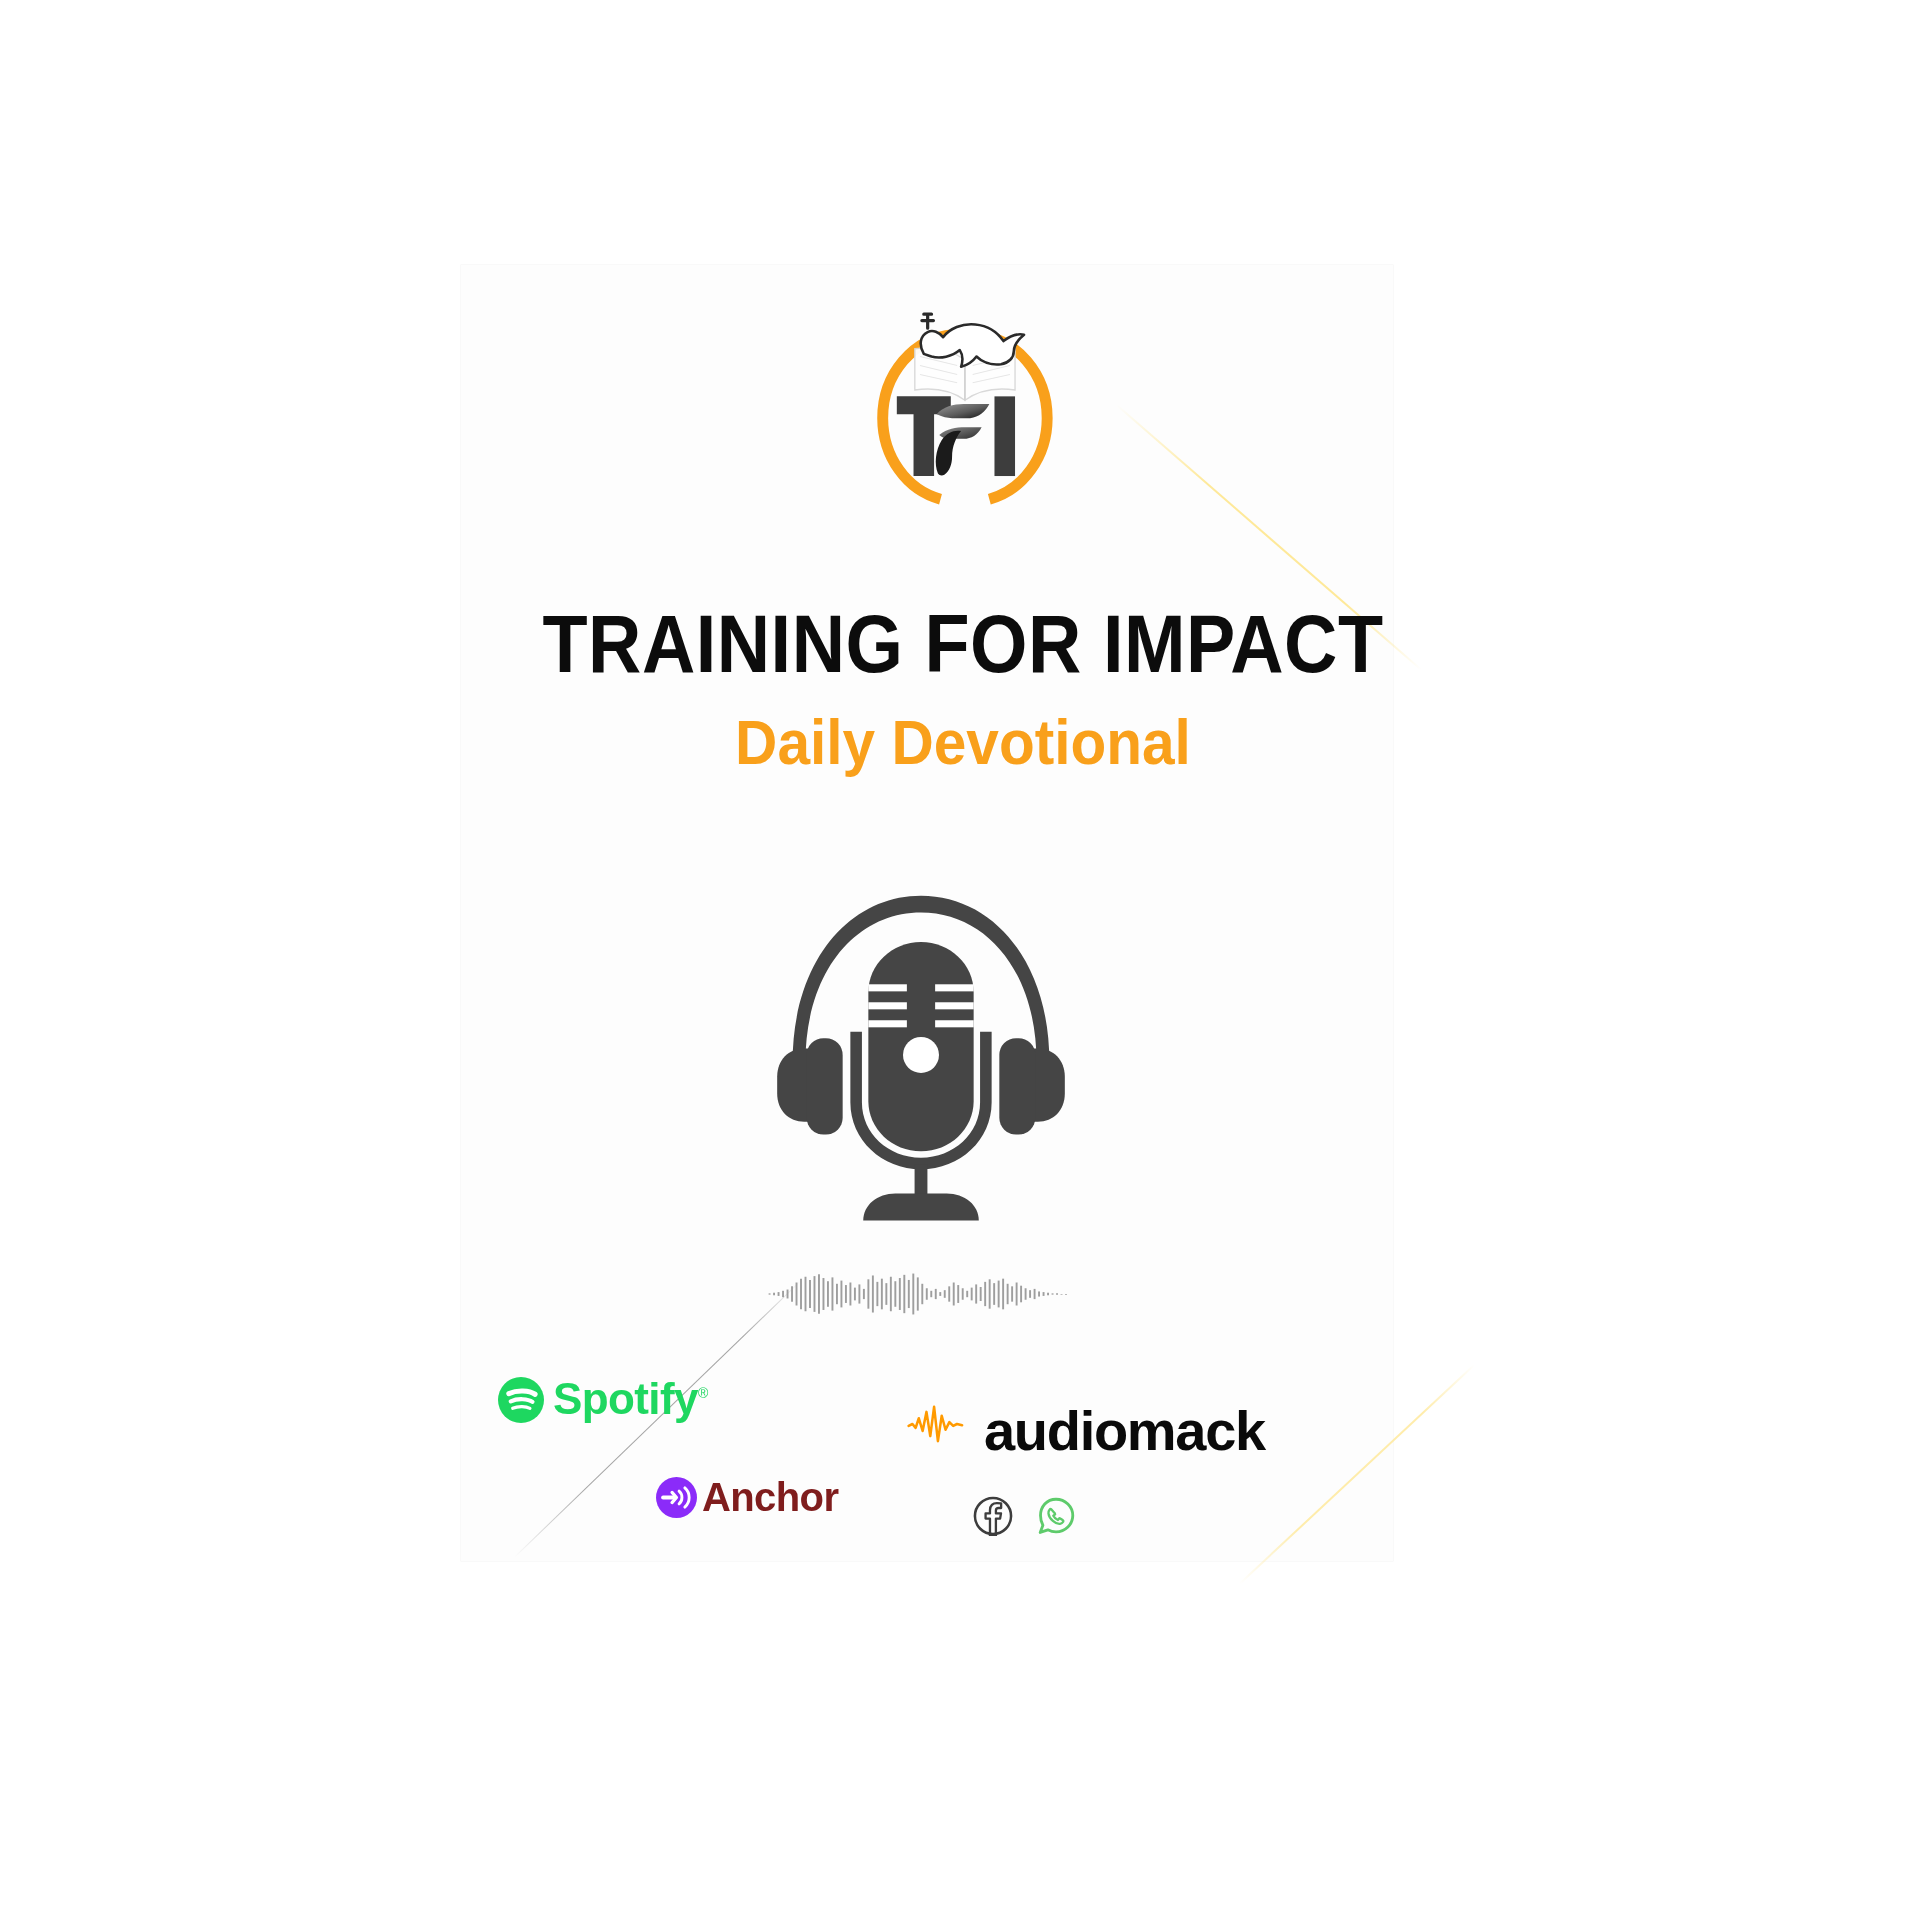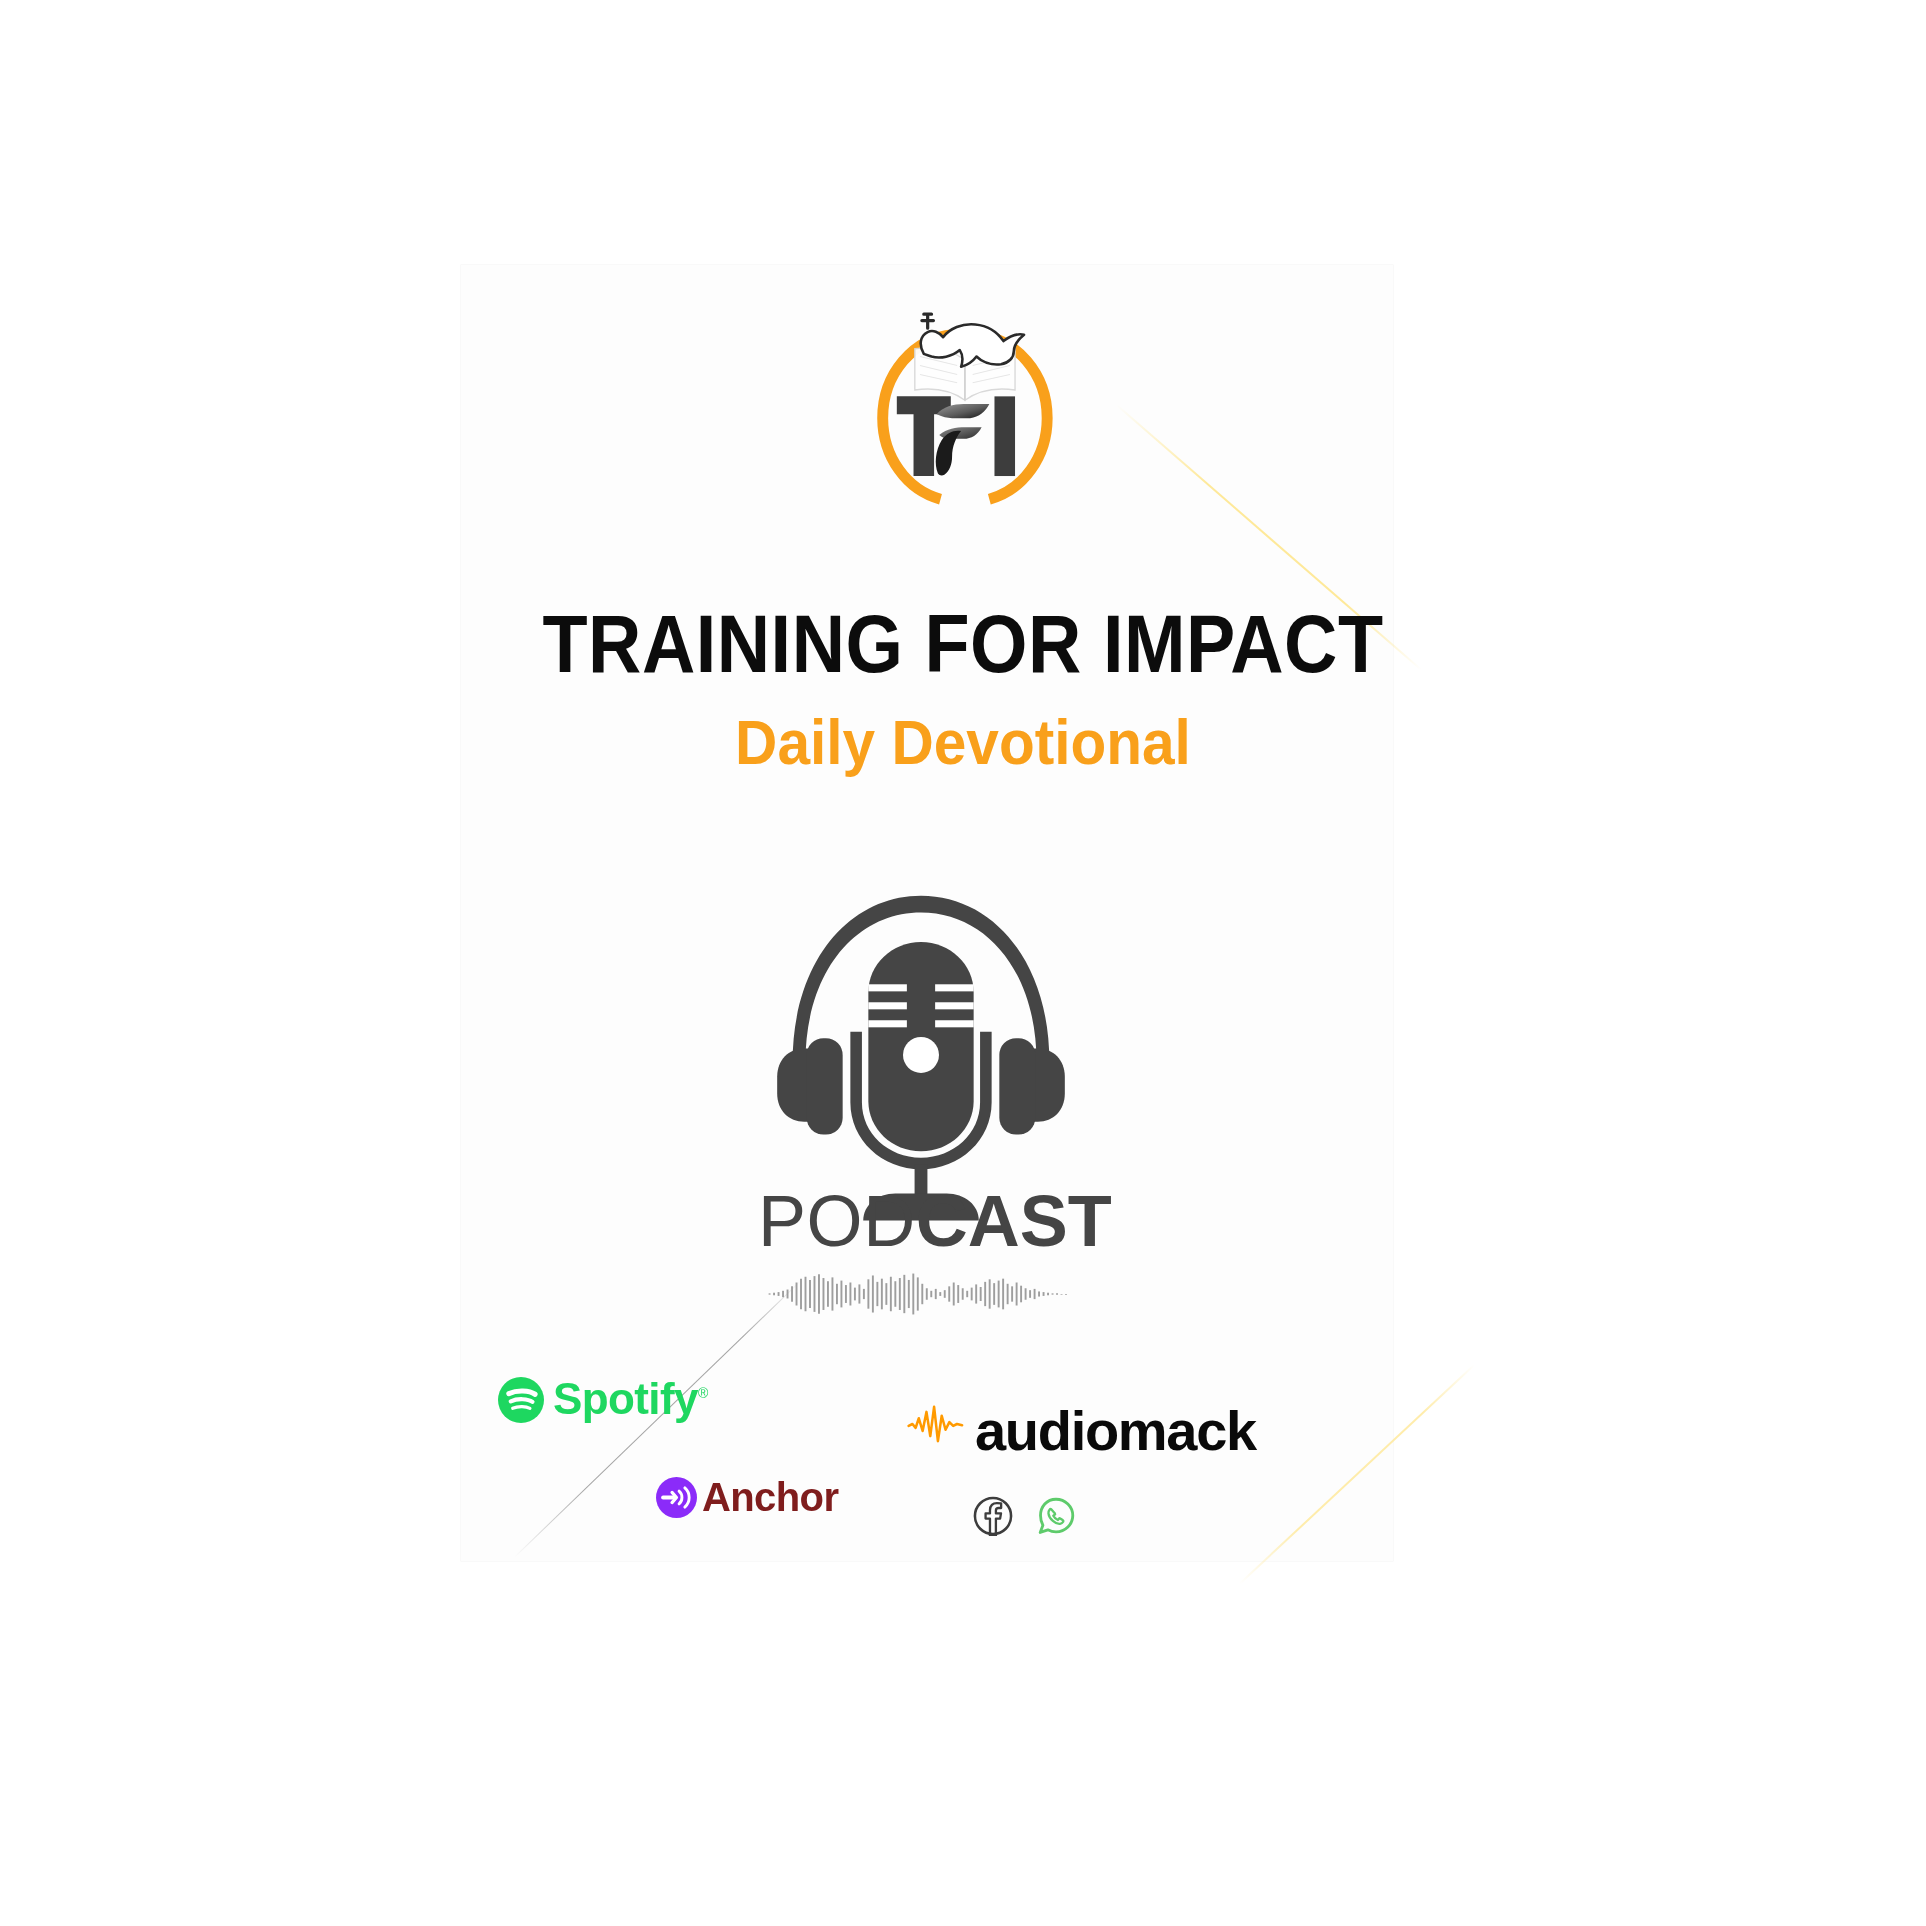--- a/index.html
+++ b/index.html
@@ -149,21 +149,21 @@
   }
   .spotify-tm {
     font-size: 14px;
     vertical-align: super;
     font-weight: normal;
   }
 
   .badge-audiomack { left: 907px; top: 1403px; }
   .audiomack-mark { width: 58px; height: 42px; flex: 0 0 auto; }
   .audiomack-text {
-    margin-left: 10px;
+    margin-left: 19px;
     font-family: "Liberation Sans", sans-serif;
     font-weight: bold;
     font-size: 56px;
     color: #0a0a0a;
     letter-spacing: -1.3px;
     line-height: 1;
   }
 
   .badge-anchor { left: 656px; top: 1477px; }
   .anchor-mark { width: 41px; height: 41px; flex: 0 0 auto; }
@@ -287,23 +287,20 @@
         <rect x="178" y="206" width="60" height="11"></rect>
         <rect x="178" y="234" width="60" height="11"></rect>
         <rect x="282" y="178" width="60" height="11"></rect>
         <rect x="282" y="206" width="60" height="11"></rect>
         <rect x="282" y="234" width="60" height="11"></rect>
         <circle cx="260" cy="288" r="28"></circle>
       </g>
     </svg>
   </div>
 
-  <div class="podcast-word">
-    <span class="pod">POD</span><span class="cast">CAST</span>
-  </div>
 
   <div class="waveform">
     <svg viewBox="0 0 480 72" width="308" height="46" xmlns="http://www.w3.org/2000/svg" preserveAspectRatio="none">
       <g stroke="#9e9e9e" stroke-width="3" stroke-linecap="butt">
         <line x1="4" y1="35" x2="4" y2="37"></line>
         <line x1="11" y1="34" x2="11" y2="38"></line>
         <line x1="18" y1="33" x2="18" y2="39"></line>
         <line x1="25" y1="31" x2="25" y2="41"></line>
         <line x1="32" y1="29" x2="32" y2="43"></line>
         <line x1="39" y1="24" x2="39" y2="48"></line>

